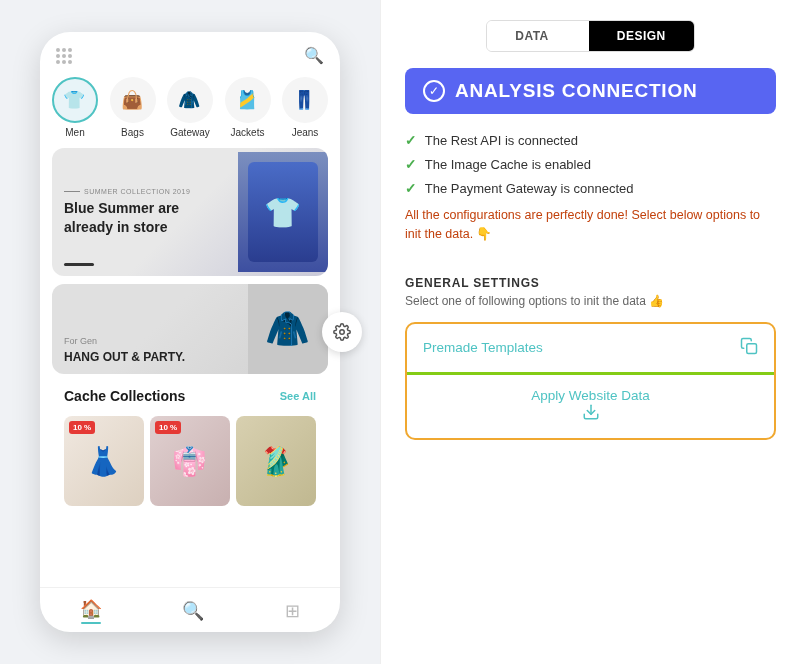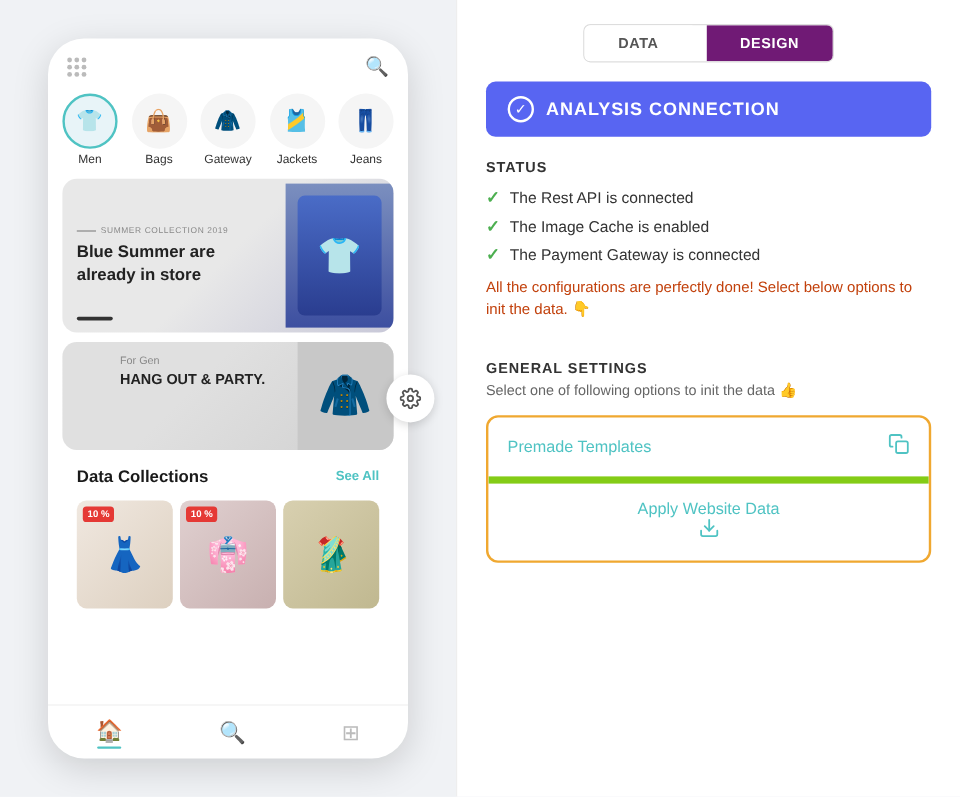--- a/index.html
+++ b/index.html
@@ -187,24 +187,23 @@
       font-size: 40px;
       overflow: hidden;
       position: relative;
     }
 
     .banner-2 {
       background: linear-gradient(135deg, #e0e0e0 40%, #d0d0d0 100%);
       border-radius: 12px;
       height: 90px;
       display: flex;
-      align-items: flex-start;
+      align-items: flex-end;
       overflow: hidden;
       position: relative;
-      padding-left: 36px;
     }
 
     .banner-2-text {
       padding: 10px 12px;
       flex: 1;
     }
 
     .banner-2-sub {
       font-size: 9px;
       color: #888;
@@ -328,21 +327,21 @@
       font-size: 12px;
       font-weight: 600;
       cursor: pointer;
       background: white;
       border: none;
       color: #555;
       letter-spacing: 0.5px;
     }
 
     .tab-btn.active {
-      background: #701a75;
+      background: #000000;
       color: white;
     }
 
     .analysis-bar {
       background: #5865f2;
       color: white;
       padding: 12px 18px;
       border-radius: 8px;
       display: flex;
       align-items: center;
@@ -356,21 +355,21 @@
       border-radius: 50%;
       border: 2.5px solid white;
       display: flex;
       align-items: center;
       justify-content: center;
       font-size: 12px;
       flex-shrink: 0;
     }
 
     .analysis-title {
-      font-size: 15px;
+      font-size: 19px;
       font-weight: 700;
       letter-spacing: 0.8px;
     }
 
     .status-section {
       margin-bottom: 16px;
     }
 
     .status-heading {
       font-size: 12px;
@@ -428,21 +427,21 @@
       border-radius: 10px;
       overflow: hidden;
     }
 
     .option-row {
       display: flex;
       align-items: center;
       justify-content: space-between;
       padding: 13px 16px;
       cursor: pointer;
-      border-bottom: 6px solid #84cc16;
+      border-bottom: 3px solid #84cc16;
     }
 
     .option-row:last-child {
       border-bottom: none;
       flex-direction: column;
     }
 
     .option-label {
       font-size: 13.5px;
       color: #4fc3c3;
@@ -525,21 +524,21 @@
           <div class="banner-2-text">
             <div class="banner-2-sub">For Gen</div>
             <h3>HANG OUT &amp; PARTY.</h3>
           </div>
           <div class="banner-img-2">
             <div style="font-size:36px;">🧥</div>
           </div>
         </div>
 
         <div class="section-title-row">
-          <span class="section-title">Data Collections</span>
+          <span class="section-title">Cache Collections</span>
           <span class="see-all">See All</span>
         </div>
 
         <div class="product-grid">
           <div class="product-card img-1">
             <div class="product-img">👗</div>
             <div class="badge-10">10 %</div>
           </div>
           <div class="product-card img-2">
             <div class="product-img">👘</div>
@@ -570,21 +569,20 @@
       <button class="tab-btn">DATA</button>
       <button class="tab-btn active">DESIGN</button>
     </div>
 
     <div class="analysis-bar">
       <div class="check-circle">✓</div>
       <span class="analysis-title">ANALYSIS CONNECTION</span>
     </div>
 
     <div class="status-section">
-      <div class="status-heading">STATUS</div>
       <div class="status-item">
         <span class="check-green">✓</span>
         <span class="status-text">The Rest API is connected</span>
       </div>
       <div class="status-item">
         <span class="check-green">✓</span>
         <span class="status-text">The Image Cache is enabled</span>
       </div>
       <div class="status-item">
         <span class="check-green">✓</span>

